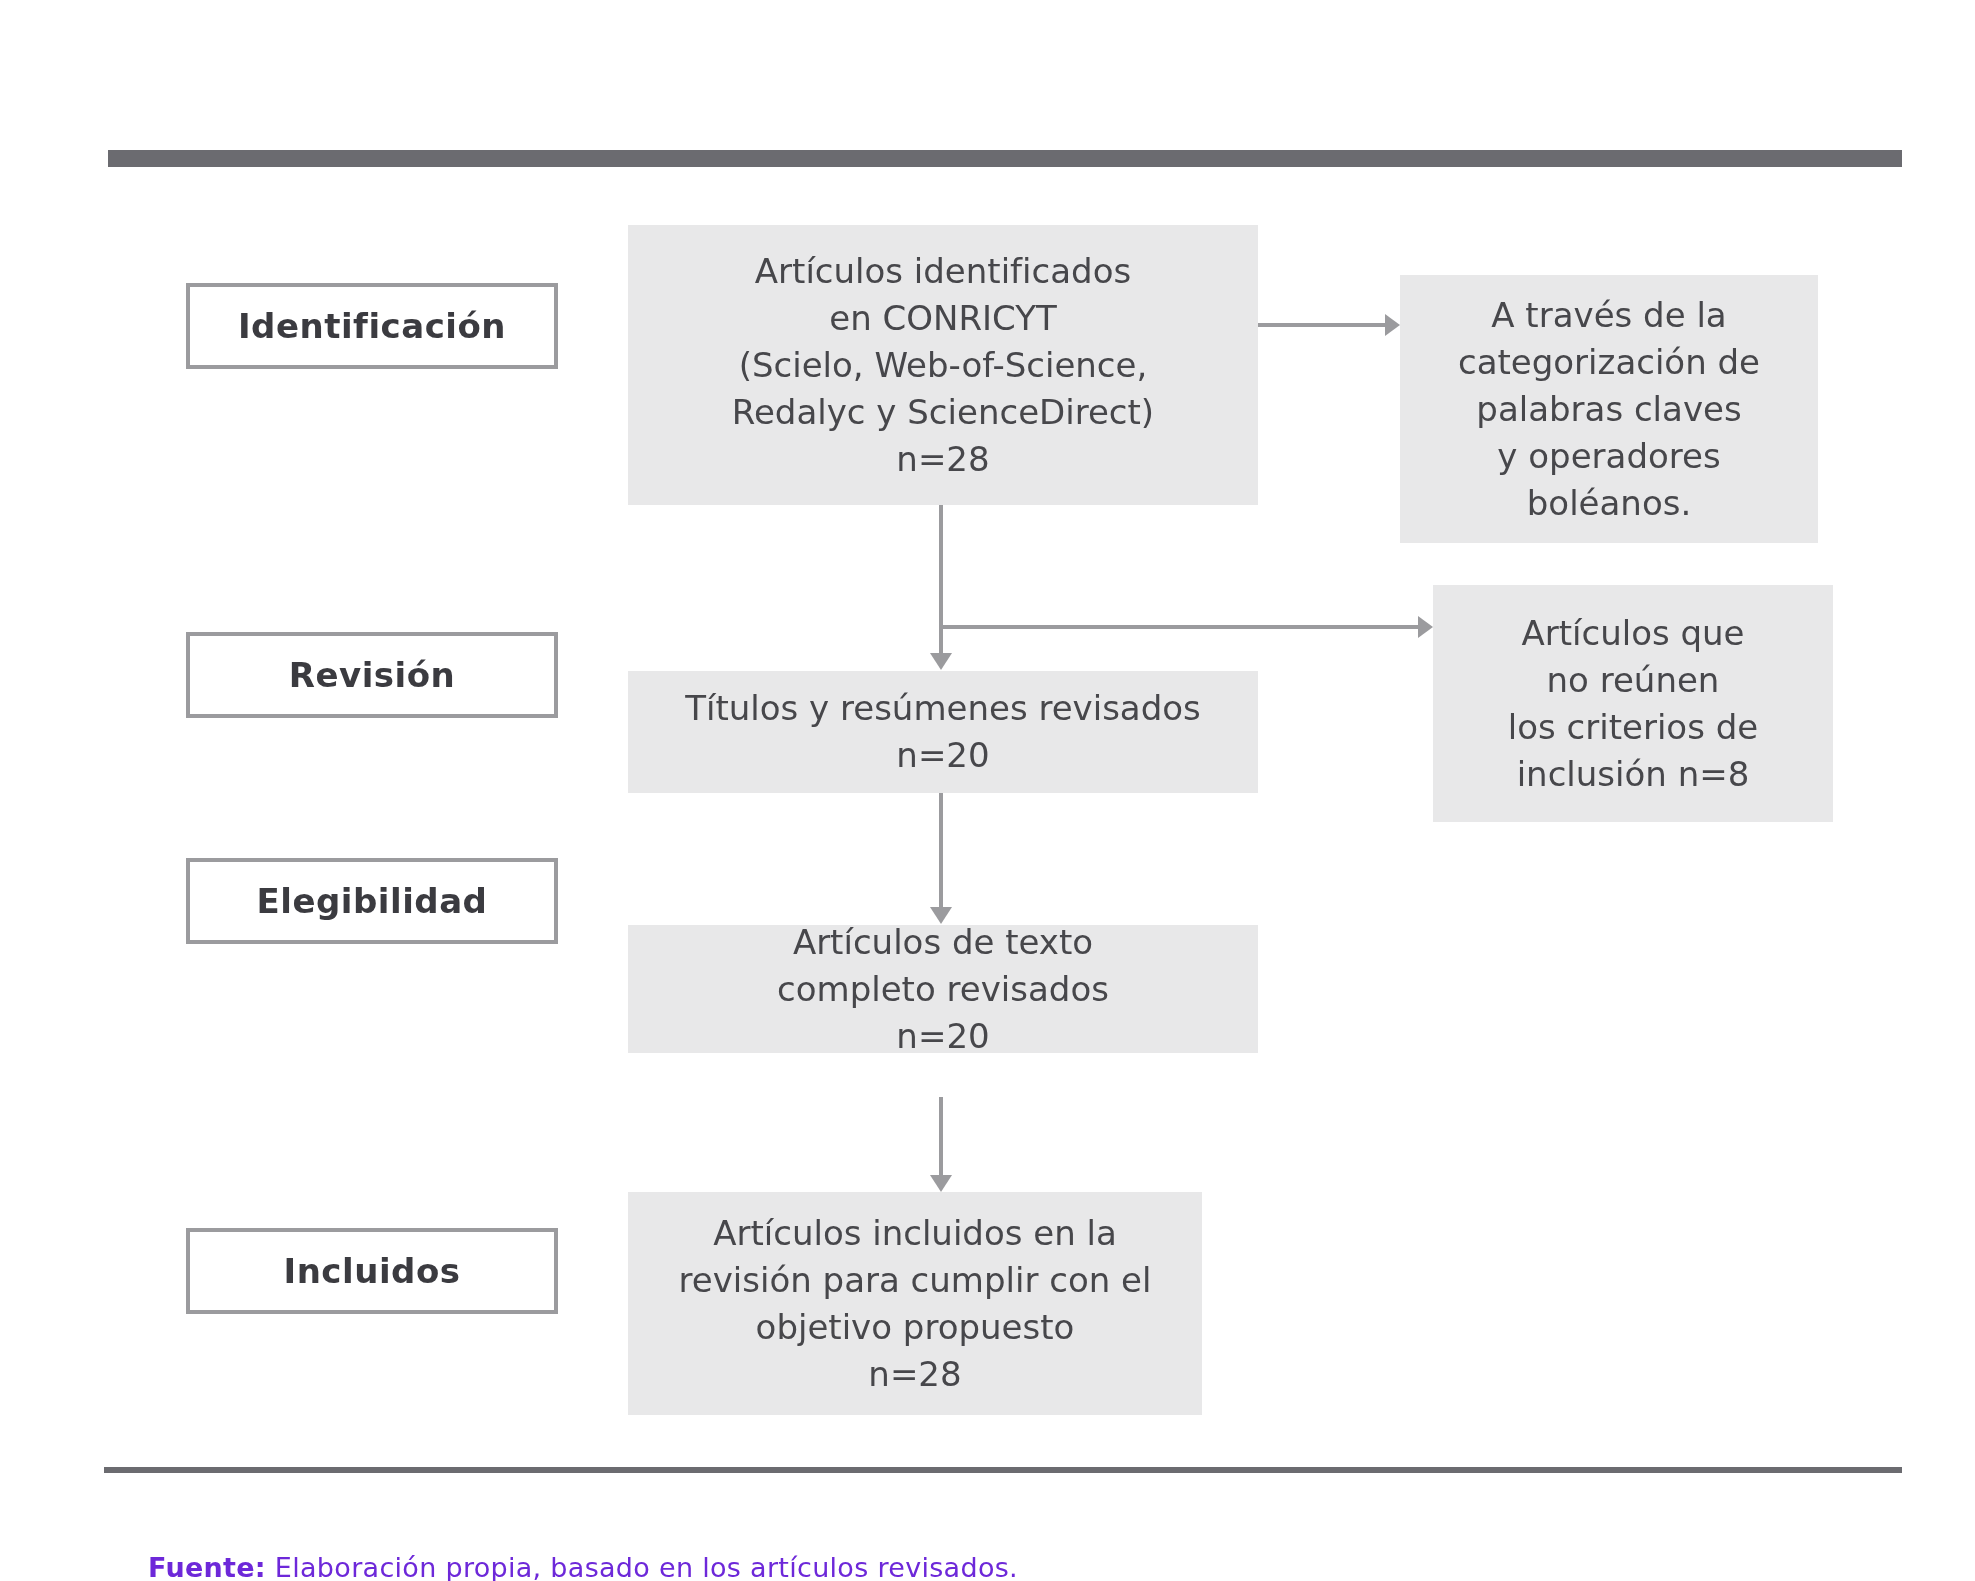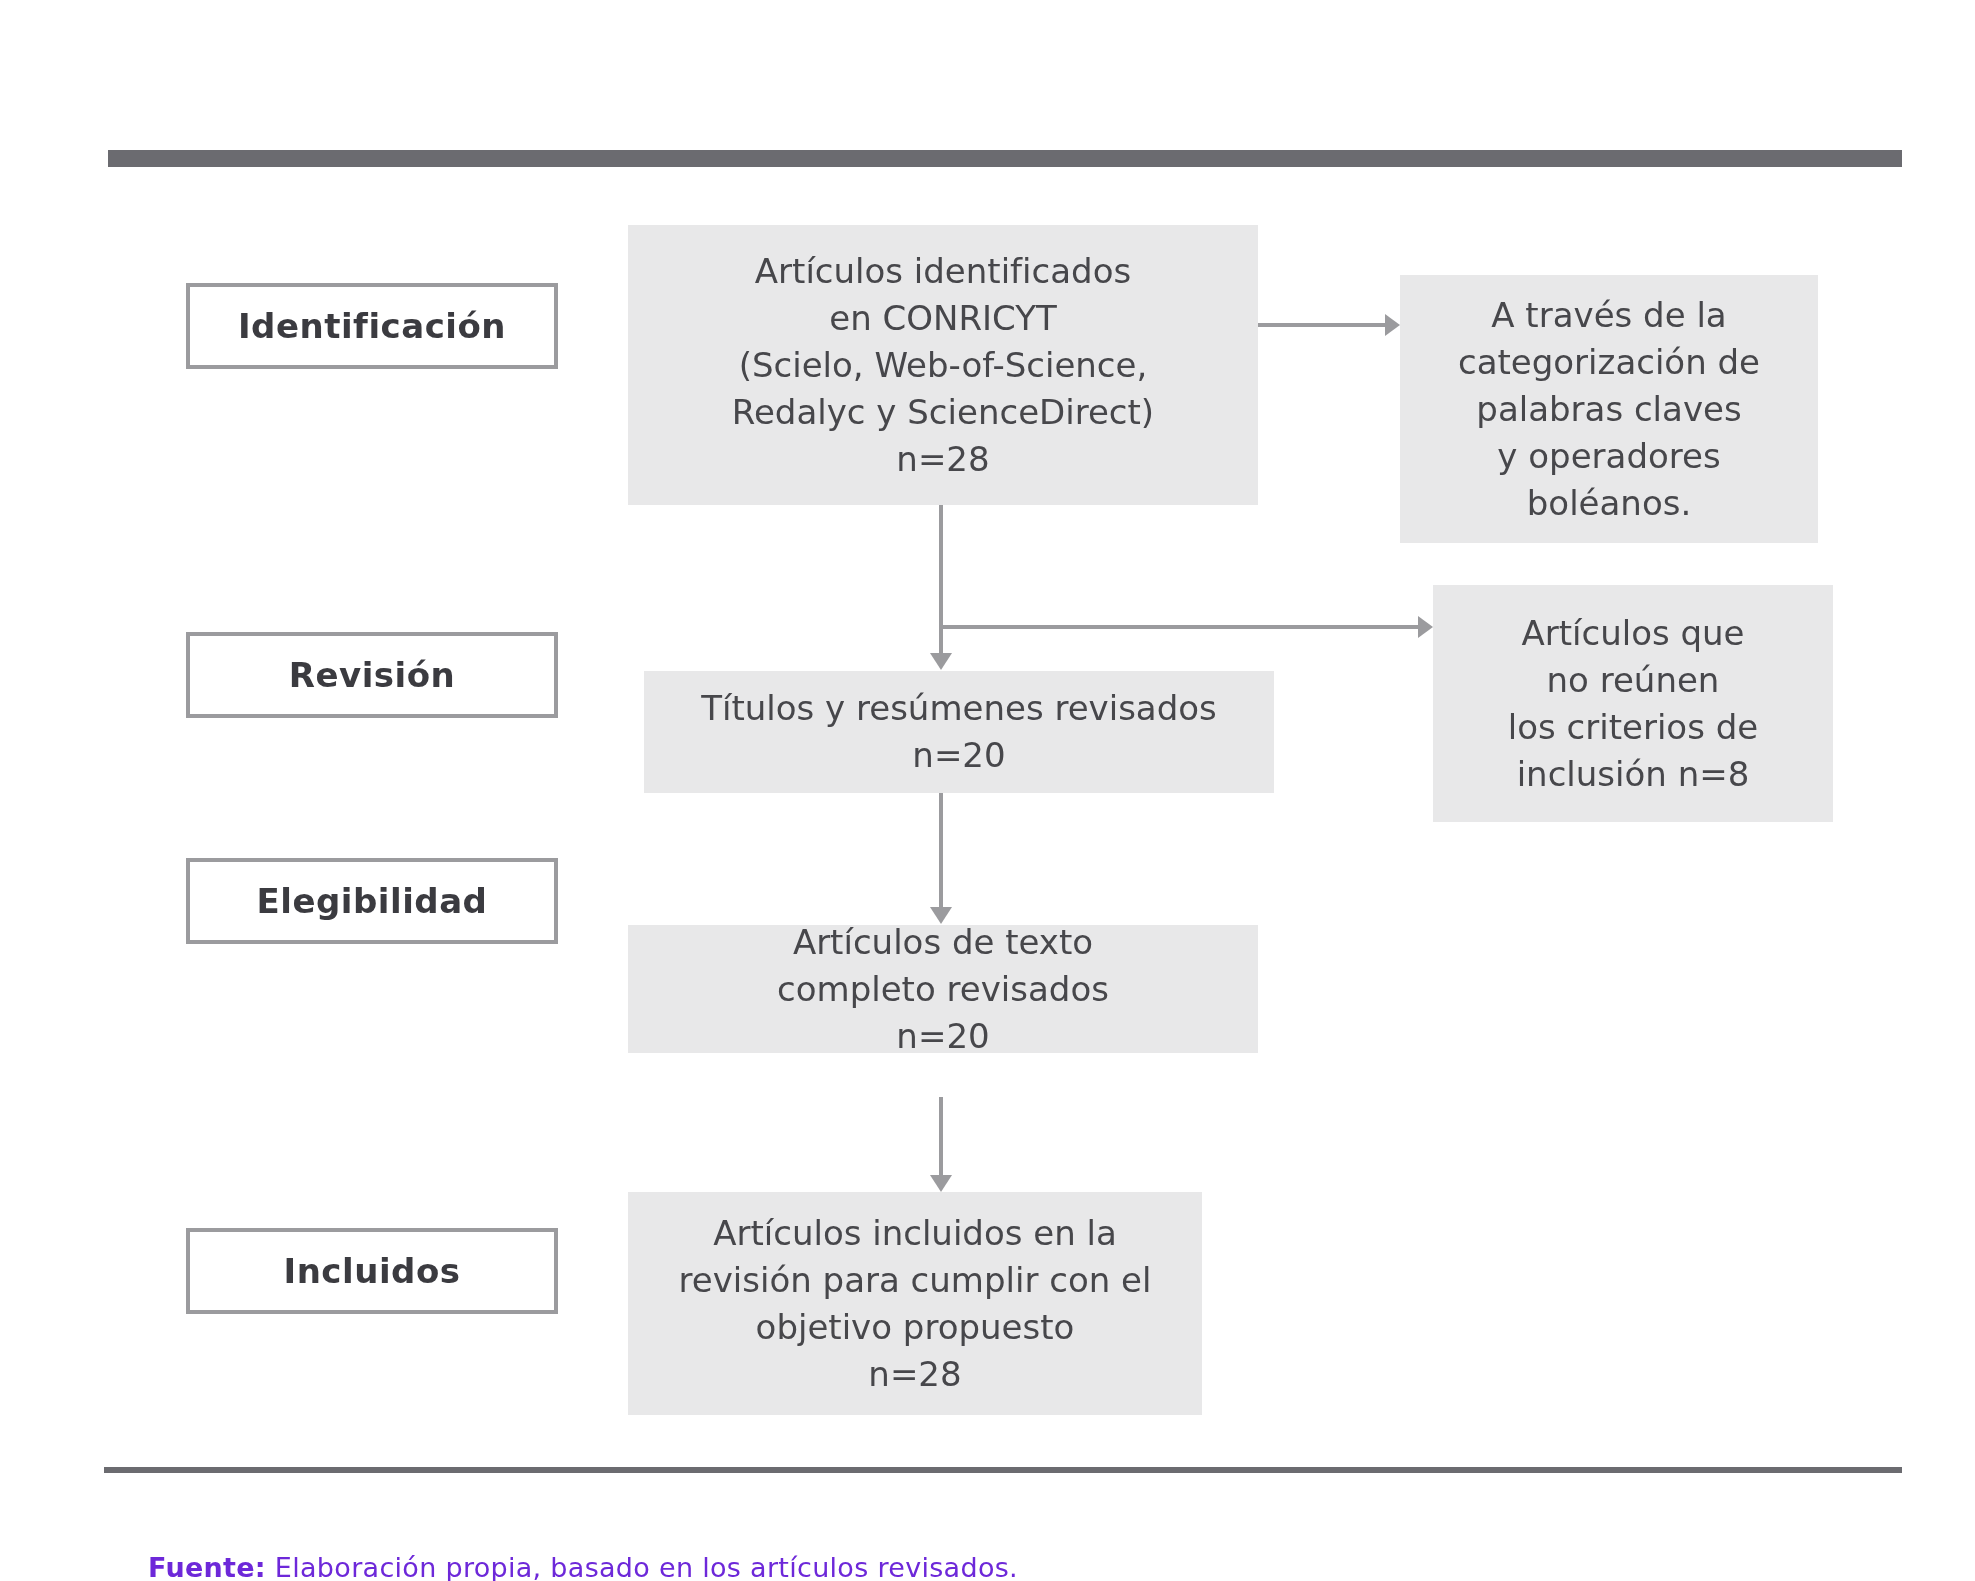--- a/index.html
+++ b/index.html
@@ -95,21 +95,21 @@
   <div class="stage-box" style="top:1228px;">
     <span>Incluidos</span>
   </div>
 
   <div class="flow-box" style="left:628px;top:225px;width:630px;height:280px;">Artículos identificados
 en CONRICYT
 (Scielo, Web-of-Science,
 Redalyc y ScienceDirect)
 n=28</div>
 
-  <div class="flow-box" style="left:628px;top:671px;width:630px;height:122px;margin-left:16px;">Títulos y resúmenes revisados
+  <div class="flow-box" style="left:628px;top:671px;width:630px;height:122px;">Títulos y resúmenes revisados
 n=20</div>
 
   <div class="flow-box" style="left:628px;top:925px;width:630px;height:128px;">Artículos de texto
 completo revisados
 n=20</div>
 
   <div class="flow-box" style="left:628px;top:1192px;width:574px;height:223px;">Artículos incluidos en la
 revisión para cumplir con el
 objetivo propuesto
 n=28</div>

